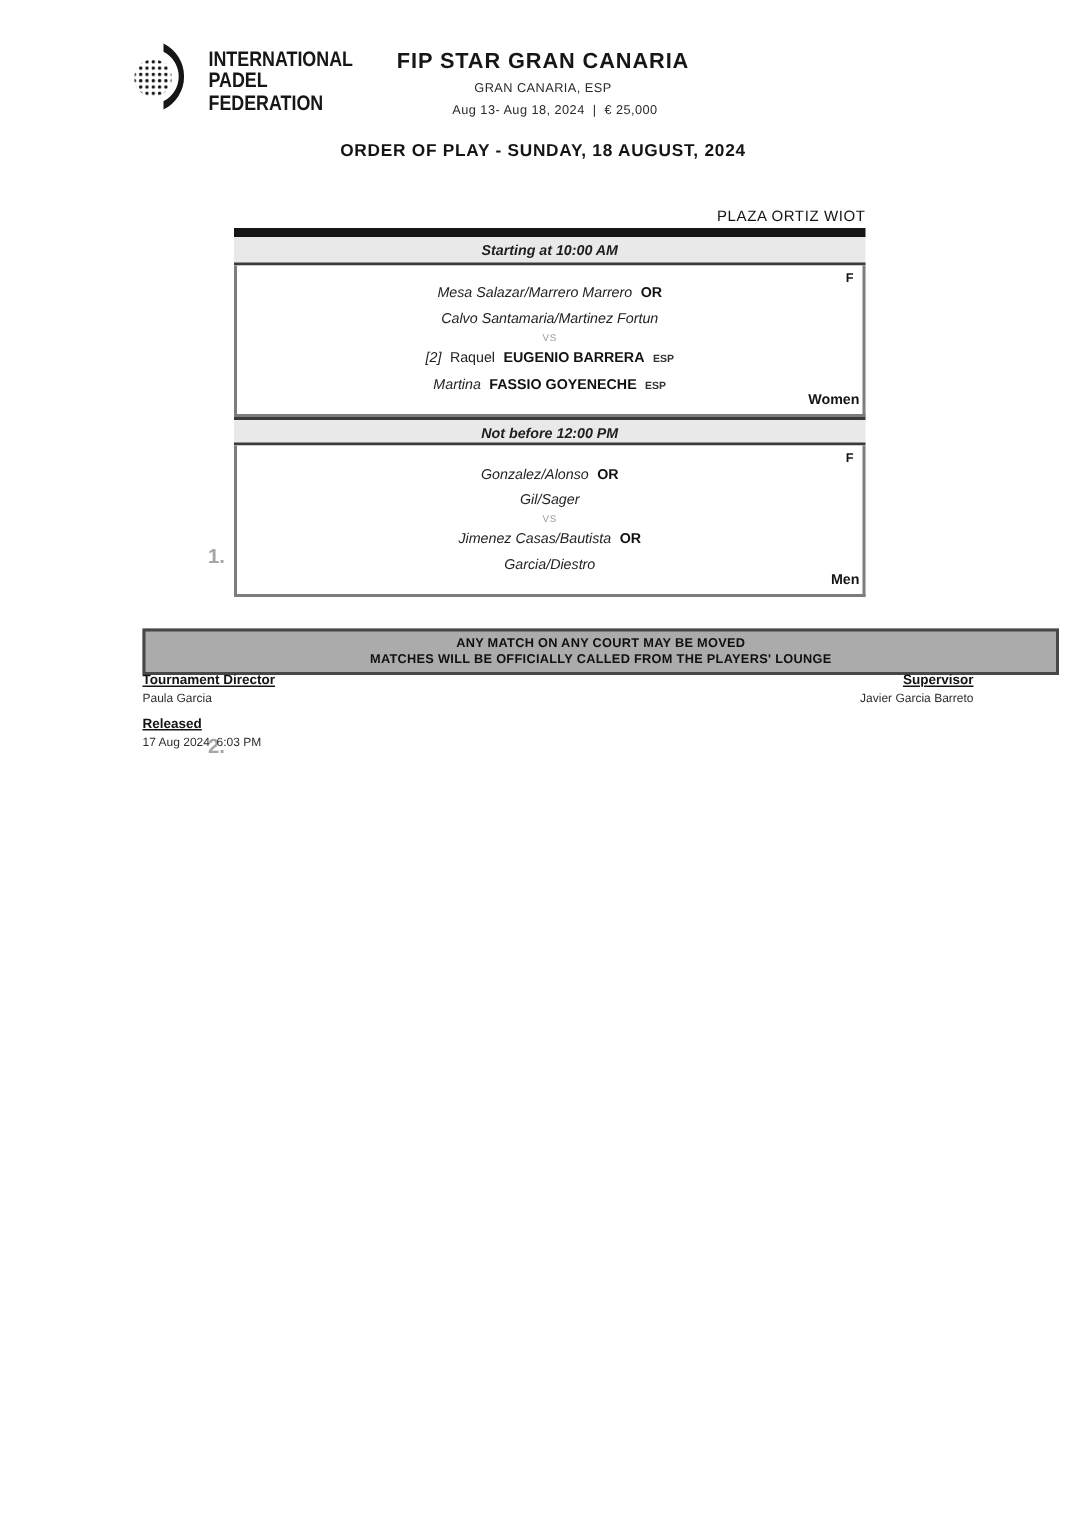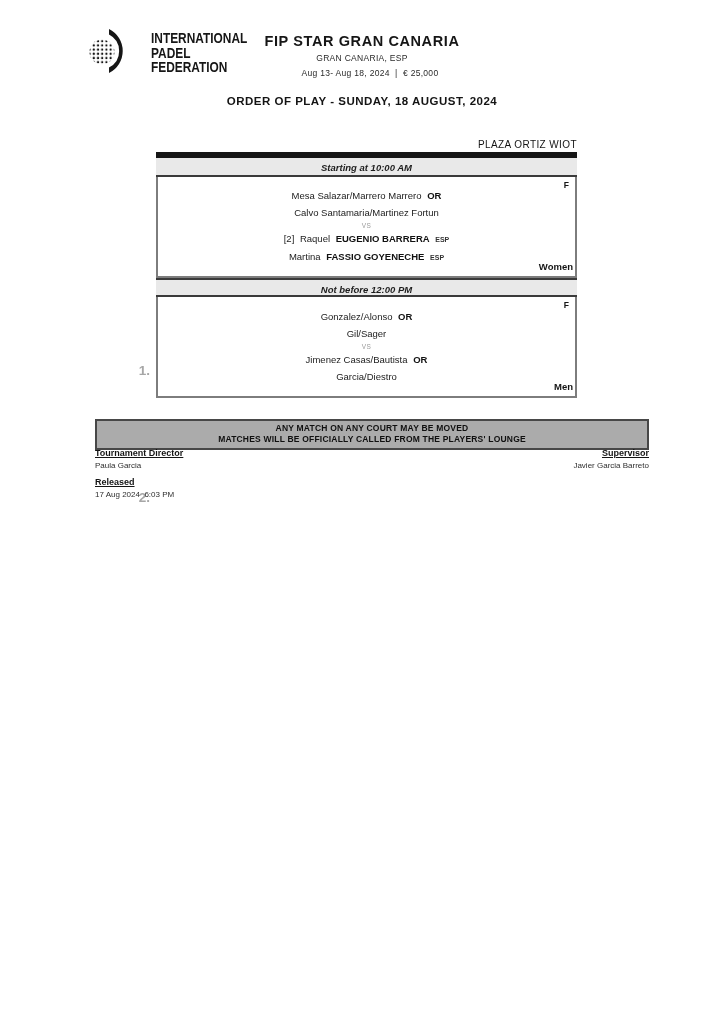--- a/index.html
+++ b/index.html
@@ -15,21 +15,21 @@
     margin: 0 auto;
   }
 
   
   .logo {
     position: absolute;
     left: 88px;
     top: 27px;
     display: flex;
     align-items: center;
-    gap: 19px;
+    gap: 7px;
   }
   .logo-text div {
     font-size: 14px;
     font-weight: bold;
     line-height: 14.5px;
     letter-spacing: 0px;
     transform: scaleX(0.85);
     transform-origin: left center;
     white-space: nowrap;
     color: #161616;
@@ -139,21 +139,21 @@
   }
   .team-line {
     font-size: 9.5px;
     line-height: 17px;
     color: #222;
     white-space: nowrap;
   }
   .team-line .b { font-weight: bold; color: #111; }
   .team-line .nat { font-size: 7px; font-weight: bold; color: #333; margin-left: 3px; }
   .team-line .seg { margin-left: 3px; }
-  .team-line .seg:first-child { margin-left: 0; }
+  .team-line .seg:first-child { margin-left: 0; font-style: italic; }
   .vs-label {
     font-size: 6.5px;
     line-height: 9px;
     color: #9a9a9a;
     letter-spacing: 0.5px;
   }
   .match-number {
     position: absolute;
     width: 26px;
     text-align: right;
@@ -162,21 +162,21 @@
     color: #a6a6a6;
   }
   .match-number.n1 { left: -32px; top: 211px; }
   .match-number.n2 { left: -32px; top: 338px; }
 
   
   .notice-bar {
     position: absolute;
     top: 419px;
     left: 95px;
-    width: 554px;
+    width: 611px;
     background: #ababab;
     border: 2px solid #474747;
     text-align: center;
     padding: 2px 0 3px 0;
   }
   .notice-line {
     font-size: 8.5px;
     font-weight: bold;
     line-height: 11px;
     color: #101010;

